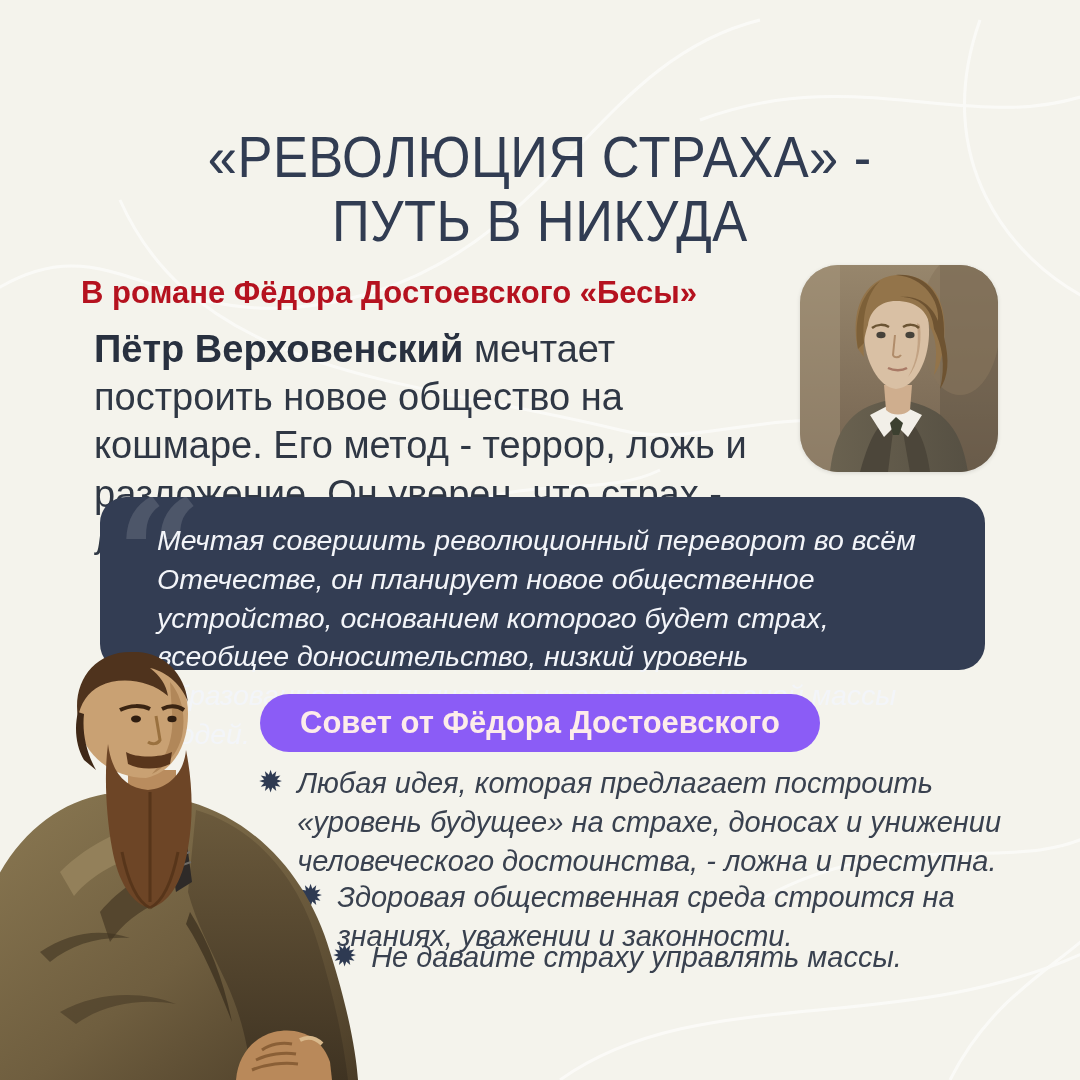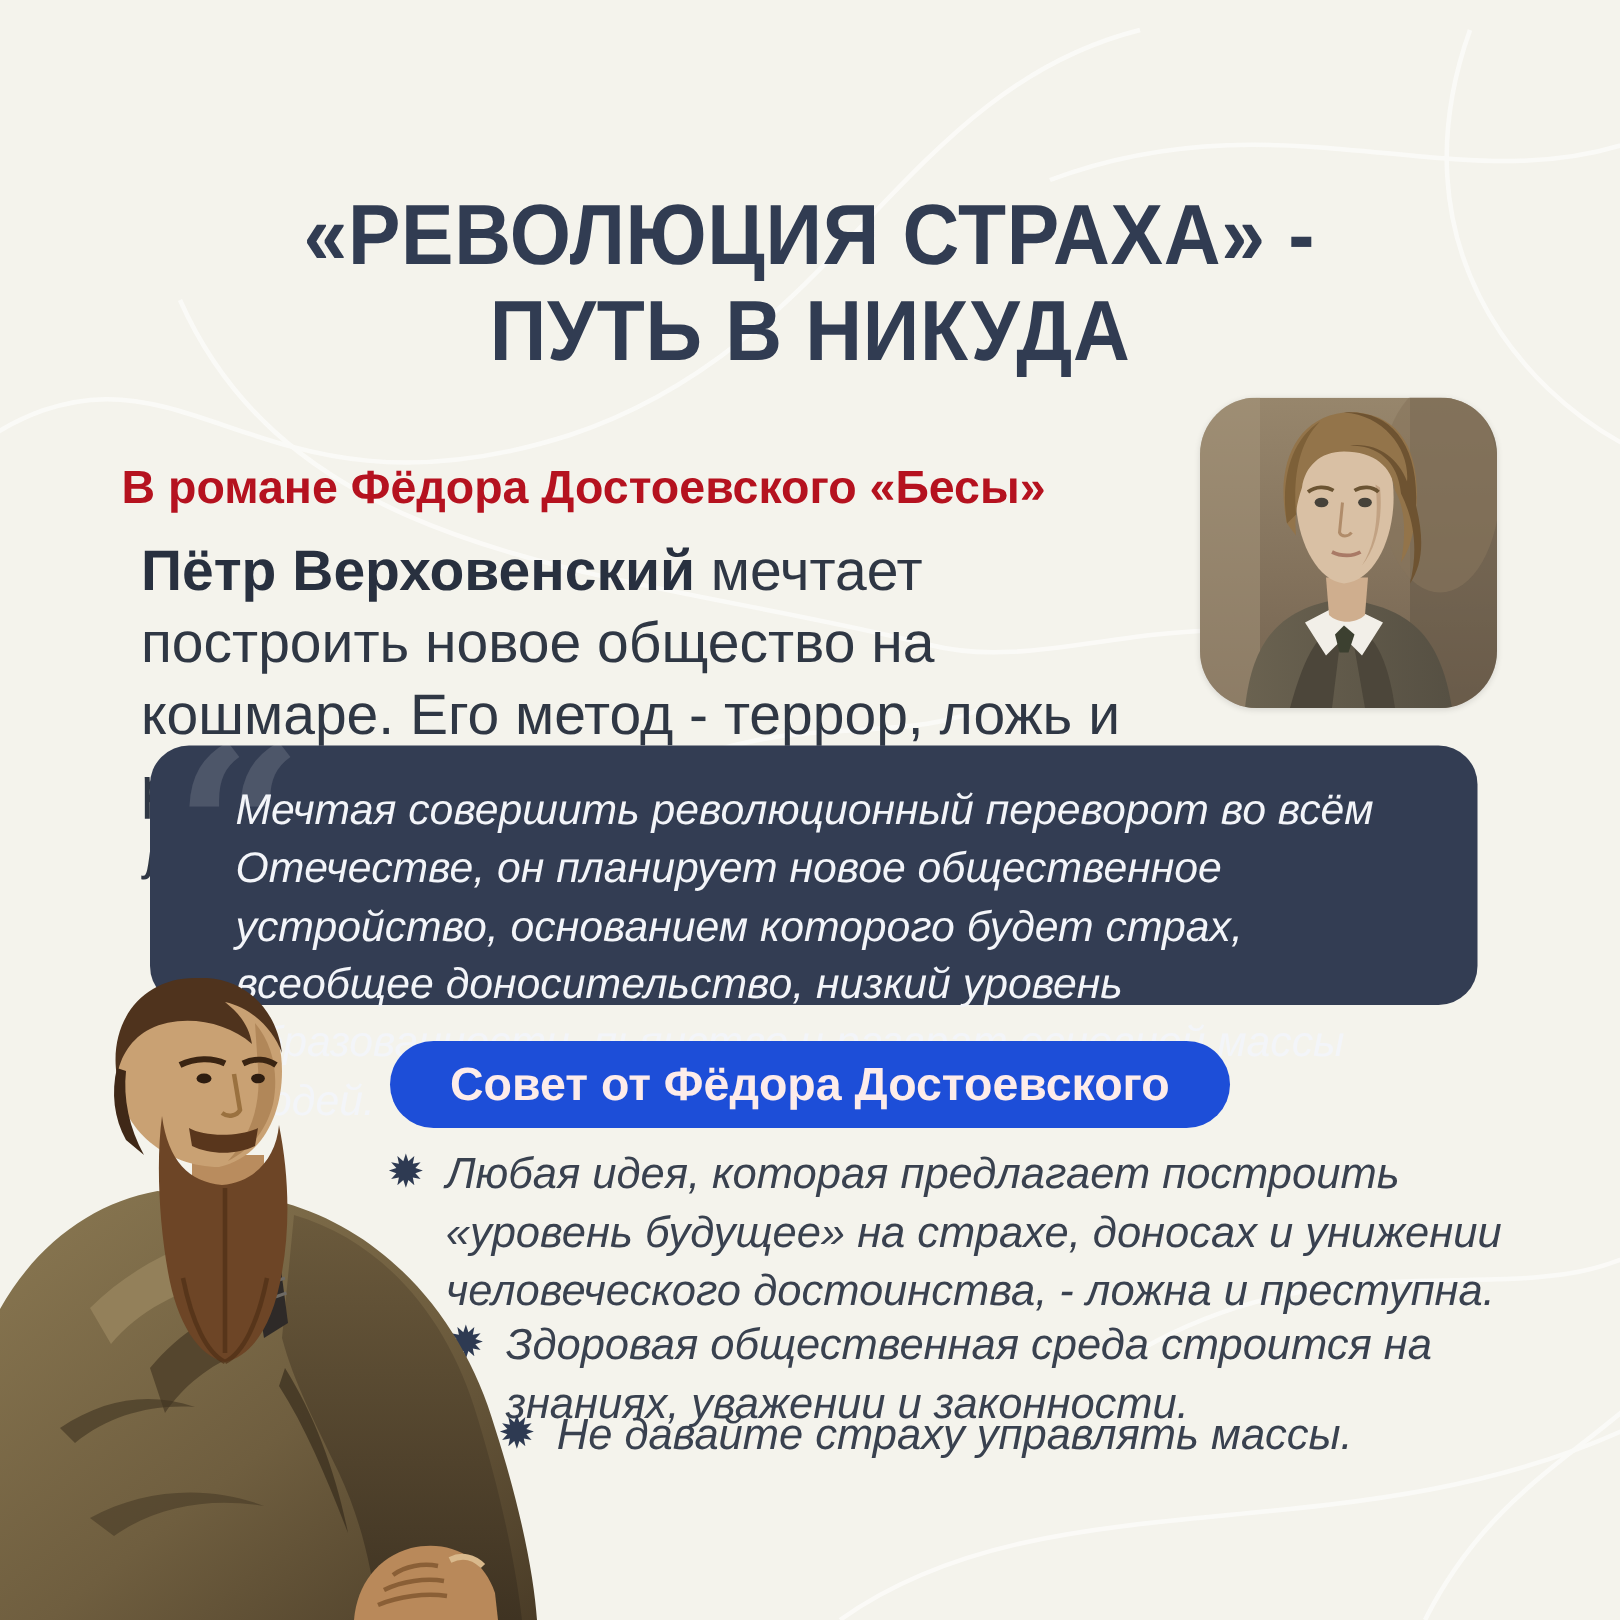--- a/index.html
+++ b/index.html
@@ -6,26 +6,26 @@
   body{font-family:"Liberation Sans", sans-serif; background:#ddd;}
   .canvas{
     position:relative; width:1080px; height:1080px; margin:0 auto;
     background:#f4f3ec; overflow:hidden;
   }
   
   .bg-texture{position:absolute; inset:0; z-index:0;}
   
   .title{
     position:absolute; top:126px; left:0; width:100%; z-index:1;
-    text-align:center; color:#313c52; font-weight:bold;
+    text-align:center; color:#313c52; font-weight:normal;
     font-size:57px; line-height:1.12; letter-spacing:.5px;
   }
   .title .tline{display:inline-block; transform:scaleX(.92); white-space:nowrap;}
   
-  .intro{position:absolute; left:81px; top:306px; width:690px; z-index:1;}
+  .intro{position:absolute; left:81px; top:274px; width:690px; z-index:1;}
   .intro .lead{
     color:#b5121f; font-weight:bold; font-size:31px; line-height:1.22; margin:0 0 3px 0;
   }
   .intro .body{
     color:#2f3744; font-size:38px; line-height:1.27; margin:13px;
   }
   .intro .body b{color:#28303f;}
   
   .pyotr{
     position:absolute; left:800px; top:265px; width:198px; height:207px; z-index:1;
@@ -45,21 +45,21 @@
     pointer-events:none; user-select:none;
   }
   .quote-text{
     position:relative; color:#f3f5f9; font-style:italic;
     font-size:28.5px; line-height:1.36; margin:0;
   }
   
   .badge{
     position:absolute; left:260px; top:694px; z-index:1;
     height:58px; min-width:527px; box-sizing:border-box;
-    background:#1d4ed8; border-radius:31px;
+    background:#8b5cf6; border-radius:31px;
     display:inline-flex; align-items:center; justify-content:center;
     padding:0 40px;
     color:#fdecea; font-weight:bold; font-size:31px; white-space:nowrap;
   }
   .advice-item{position:absolute; z-index:1; display:flex; align-items:flex-start;}
   .advice-item .star{
     color:#2e3a52; font-size:30px; line-height:1.2; margin-right:14px; flex:0 0 auto;
     font-family:"DejaVu Sans", sans-serif;
   }
   .advice-item .atext{

